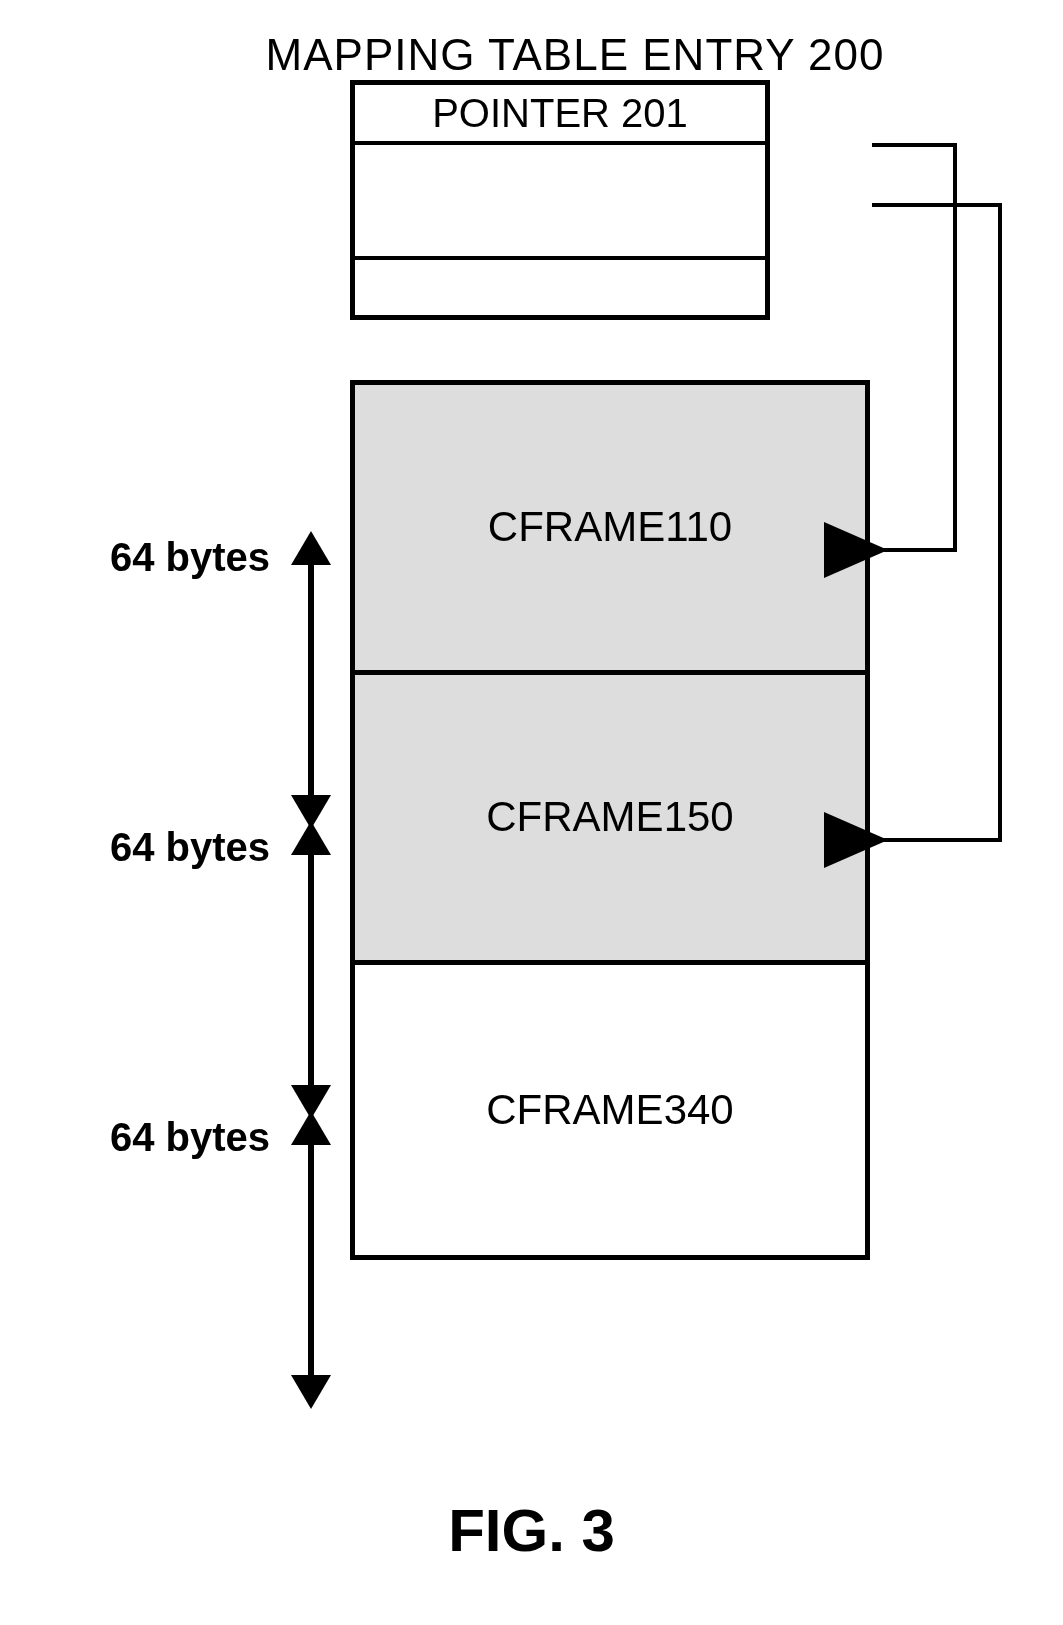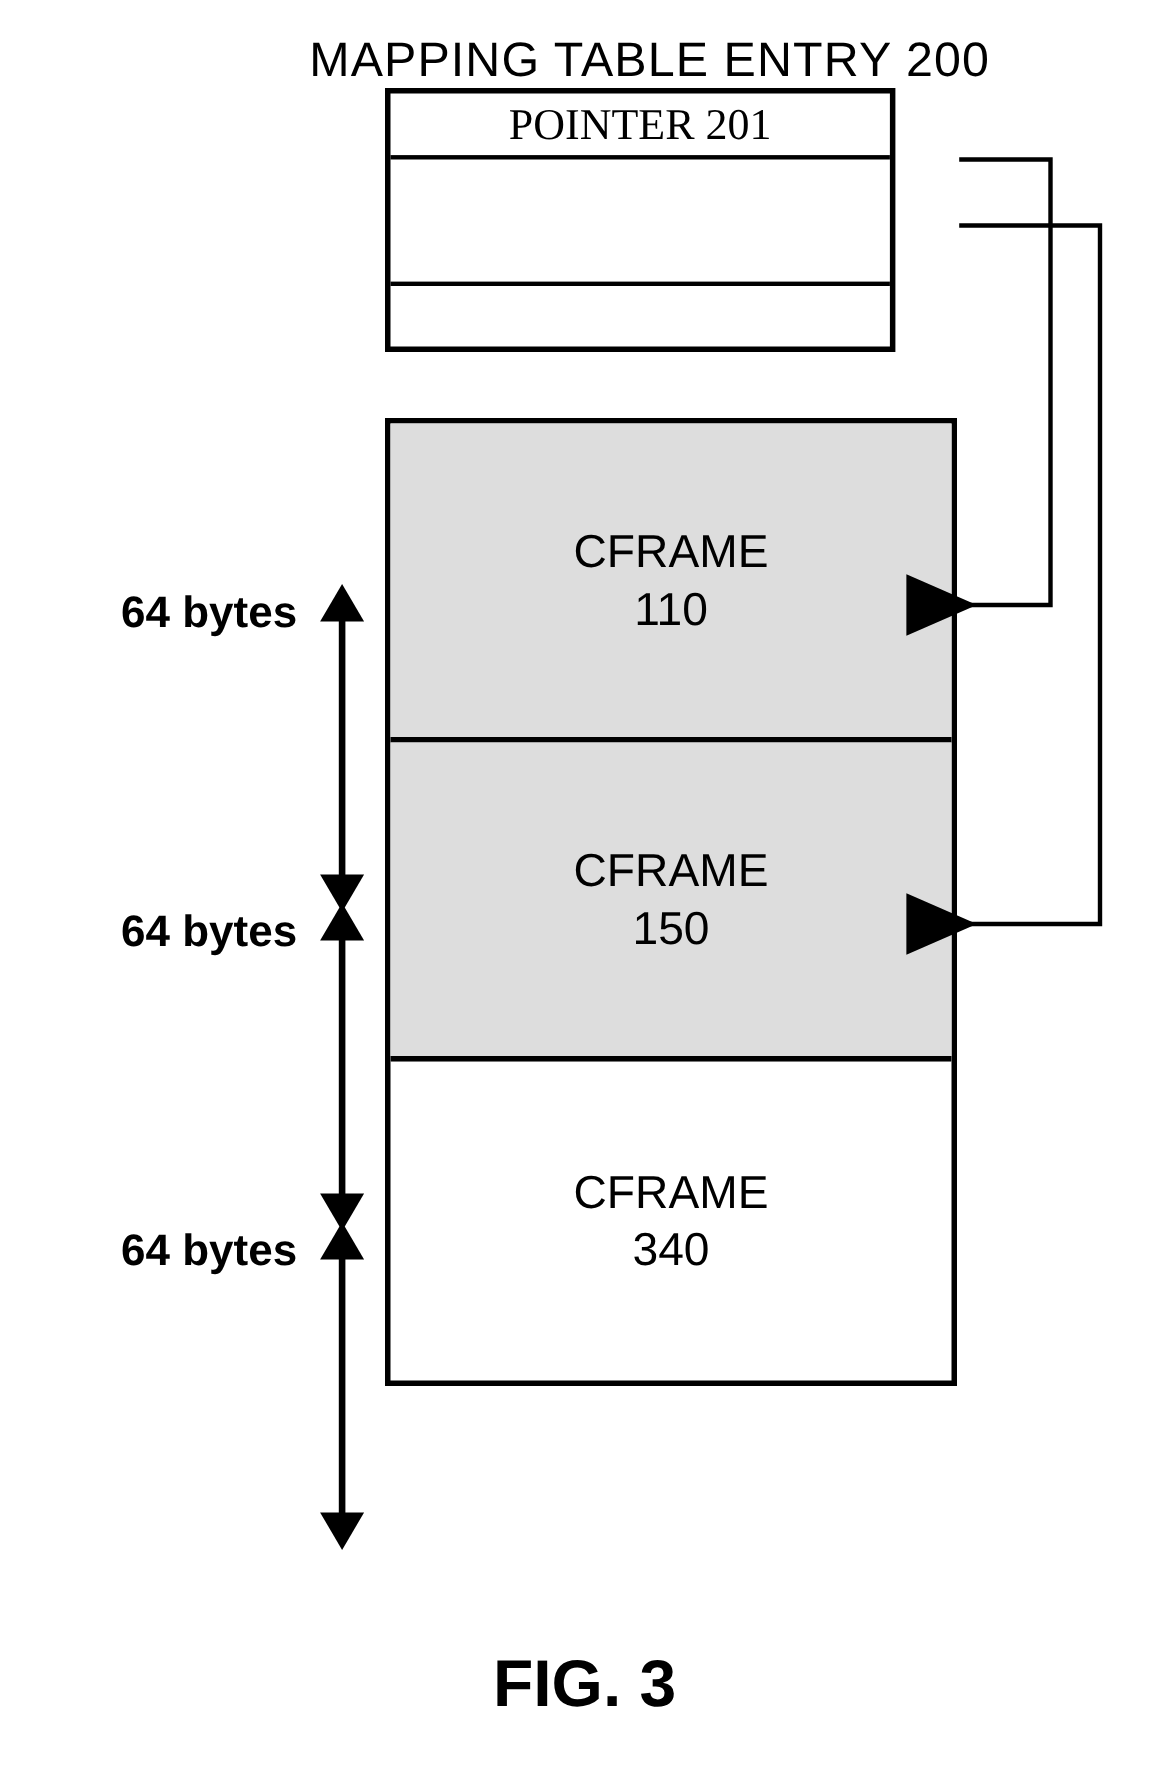--- a/index.html
+++ b/index.html
@@ -11,30 +11,29 @@
       position: relative;
     }
     .wrap {
       position: absolute;
       left: 50px;
       top: 30px;
       width: 960px;
     }
     .title {
       font-size: 44px;
-      text-align: right;
+      text-align: center;
       margin-left: 200px;
       width: 650px;
       letter-spacing: 1px;
     }
     .table-entry {
       margin-left: 300px;
-      width: 464px;
+      width: 420px;
       border: 5px solid #000;
-      font-family: Liberation Serif, serif;
     }
     .row {
       border-bottom: 4px solid #000;
       height: 60px;
       text-align: center;
       font-size: 40px;
       line-height: 56px;
       position: relative;
     }
     .row.thin-div { border-bottom-width: 3px; }
@@ -44,21 +43,20 @@
     .frames {
       margin-left: 300px;
       margin-top: 60px;
       width: 520px;
       border: 5px solid #000;
     }
     .frame {
       height: 290px;
       border-bottom: 5px solid #000;
       display: flex;
-      flex-direction: column;
       align-items: center;
       justify-content: center;
       font-size: 42px;
       line-height: 1.25;
       position: relative;
     }
     .frame:last-child { border-bottom: none; }
     .shaded { background: #ddd; }
 
     

